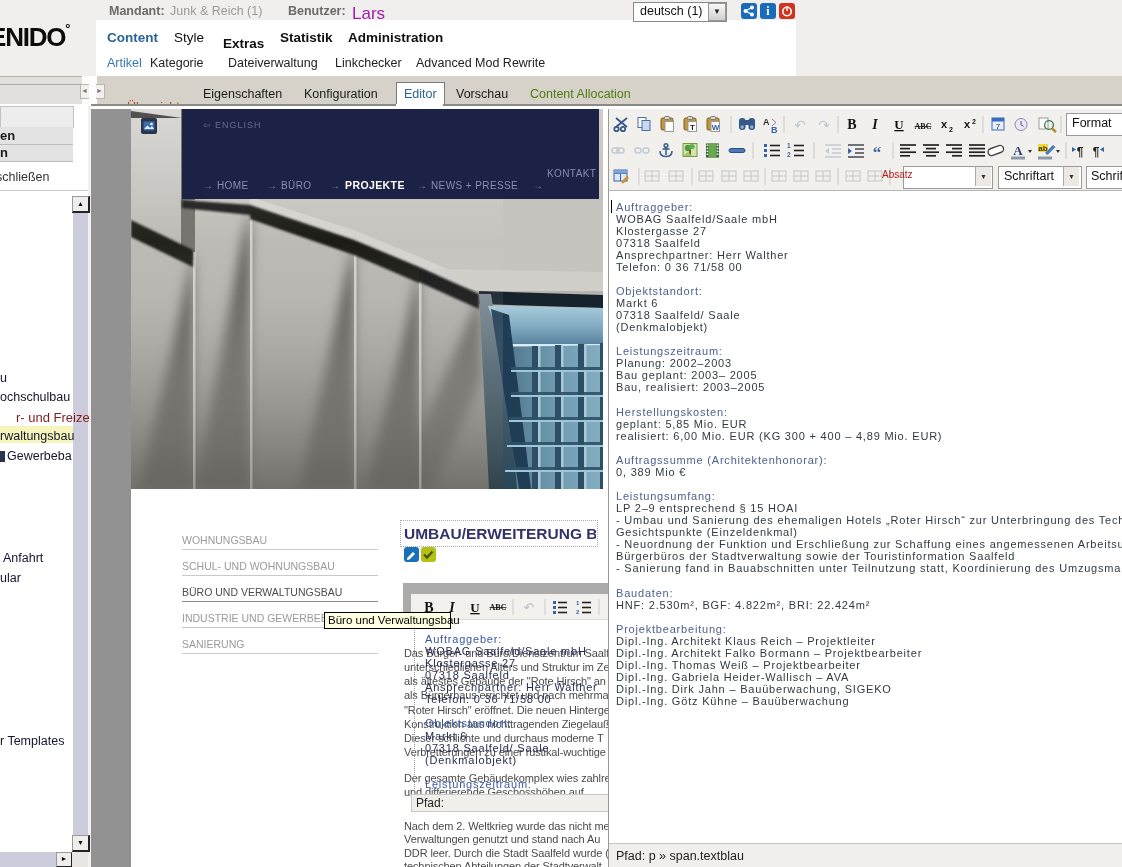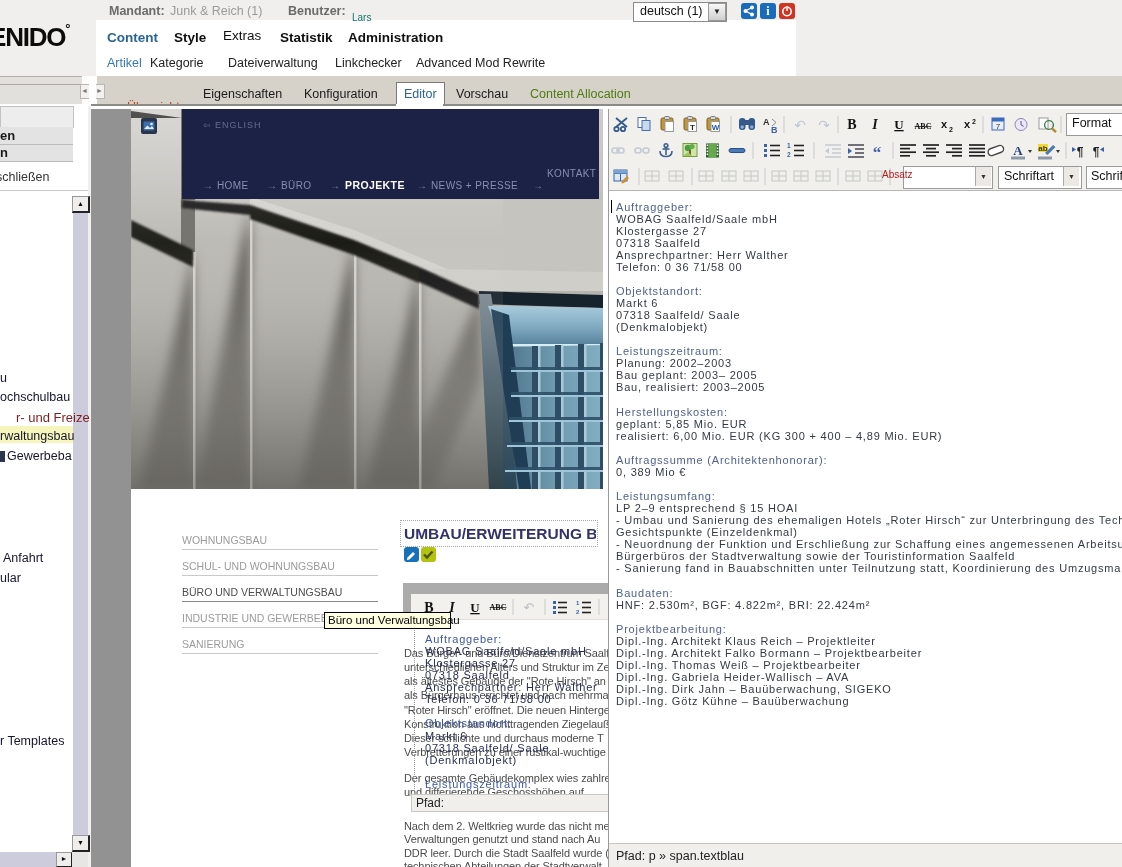--- a/index.html
+++ b/index.html
@@ -8,21 +8,21 @@
 .nw{white-space:pre}
 </style></head>
 <body>
 
 <div class="a" style="left:96px;top:20px;width:700px;height:57px;background:#fff"></div>
 <div class="a" style="left:-11px;top:21px;font-weight:bold;font-size:26px;letter-spacing:-1.2px;color:#0c0c0c">ENIDO<span style="font-size:13px;vertical-align:13px">°</span></div>
 
 <div class="a" style="left:109px;top:4px;font-size:12.5px;color:#6b6b6b;font-weight:bold">Mandant:</div>
 <div class="a" style="left:170px;top:4px;font-size:12.5px;color:#9a9a9a">Junk &amp; Reich (1)</div>
 <div class="a" style="left:288px;top:4px;font-size:12.5px;color:#6b6b6b;font-weight:bold">Benutzer:</div>
-<div class="a" style="left:352px;top:12px;font-size:10px;color:#0f766e">Lars</div>
+<div class="a" style="left:352px;top:4px;font-size:17px;color:#a21caf">Lars</div>
 
 <div class="a" style="left:633px;top:2px;width:92px;height:18px;background:#fff;border:1px solid #8a8a8a"></div>
 <div class="a" style="left:640px;top:4px;font-size:12.5px;color:#111">deutsch (1)</div>
 <div class="a" style="left:708px;top:3px;width:16px;height:16px;background:linear-gradient(#f8f8f8,#cfcfcf);border:1px solid #999;font-size:8px;color:#222;text-align:center;line-height:16px">▼</div>
 
 <div class="a" style="left:741px;top:3px;width:16px;height:16px;background:#1a6cba;border-radius:3px">
  <svg width="16" height="16">
       <circle cx="11" cy="4.5" r="2" fill="#fff"></circle>
       <circle cx="4.5" cy="8" r="2" fill="#fff"></circle>
       <circle cx="11" cy="11.5" r="2" fill="#fff"></circle>
@@ -32,22 +32,22 @@
 <div class="a" style="left:760px;top:3px;width:16px;height:16px;background:#1a6cba;border-radius:3px;color:#fff;font-size:12px;font-weight:bold;text-align:center;line-height:16px;font-family:'Liberation Serif',serif">i</div>
 <div class="a" style="left:779px;top:3px;width:16px;height:16px;background:#d03420;border-radius:3px">
  <svg width="16" height="16">
       <circle cx="8" cy="8.5" r="4.2" stroke="#fff" stroke-width="1.6" fill="none"></circle>
       <rect x="7.2" y="2.2" width="1.8" height="5.5" fill="#d03420"></rect>
       <rect x="7.3" y="3" width="1.5" height="5" fill="#fff"></rect>
     </svg>
 </div>
 
 <div class="a" style="left:107px;top:30px;font-size:13.5px;font-weight:bold;color:#2a6496">Content</div>
-<div class="a" style="left:174px;top:30px;font-size:13.5px;font-weight:bold;color:#101010">Style</div>
-<div class="a" style="left:223px;top:28px;font-size:13.5px;font-weight:normal;color:#101010">Extras</div>
+<div class="a" style="left:174px;top:30px;font-size:13.5px;font-weight:normal;color:#101010">Style</div>
+<div class="a" style="left:223px;top:36px;font-size:13.5px;font-weight:bold;color:#101010">Extras</div>
 <div class="a" style="left:280px;top:30px;font-size:13.5px;font-weight:bold;color:#101010">Statistik</div>
 <div class="a" style="left:348px;top:30px;font-size:13.5px;font-weight:bold;color:#101010">Administration</div>
 <div class="a" style="left:107px;top:56px;font-size:12.5px;color:#3878b0">Artikel</div>
 <div class="a" style="left:150px;top:56px;font-size:12.5px;color:#222">Kategorie</div>
 <div class="a" style="left:228px;top:56px;font-size:12.5px;color:#222">Dateiverwaltung</div>
 <div class="a" style="left:335px;top:56px;font-size:12.5px;color:#222">Linkchecker</div>
 <div class="a" style="left:416px;top:56px;font-size:12.5px;color:#222">Advanced Mod Rewrite</div>
 
 <div class="a" style="left:0;top:76px;width:1122px;height:28px;background:#d6d2ca"></div>
 <div class="a" style="left:0;top:76px;width:82px;height:28px;background:#e2e0dc;border-top:1px solid #b3afa9"></div>

